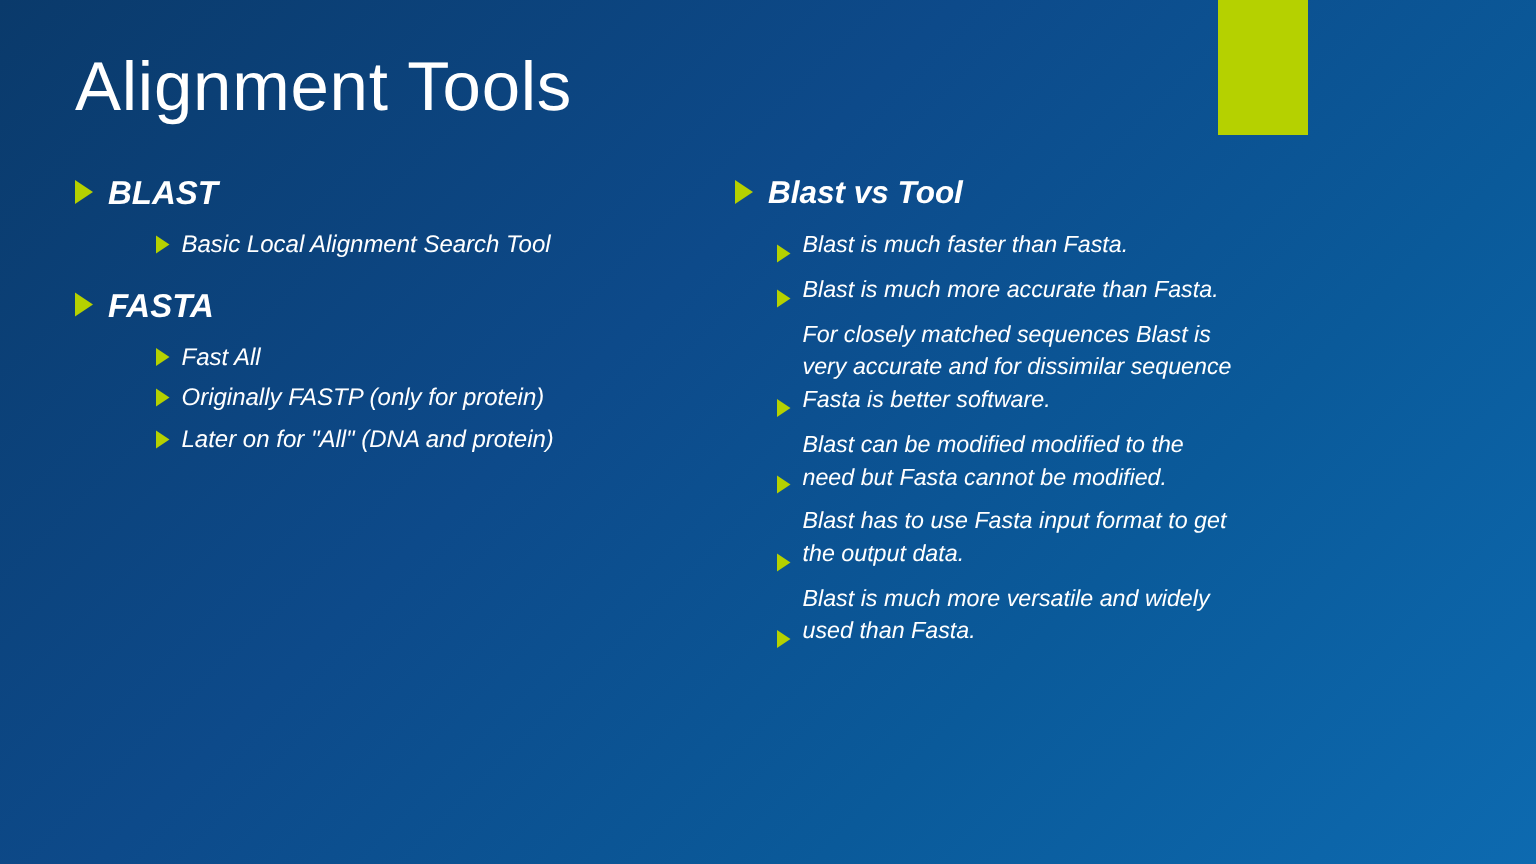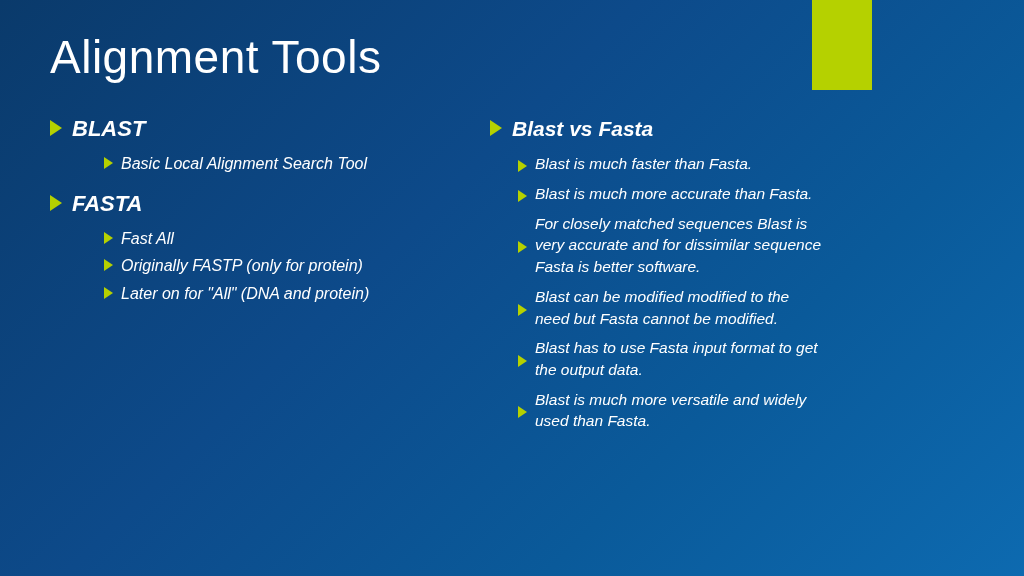--- a/index.html
+++ b/index.html
@@ -115,21 +115,21 @@
       display: flex;
       align-items: flex-start;
       margin-bottom: 10px;
       font-size: 21px;
       font-weight: 600;
       color: white;
     }
 
     .right-sub-item {
       display: flex;
-      align-items: center;
+      align-items: flex-end;
       margin-left: 28px;
       margin-bottom: 8px;
       font-size: 15.5px;
       font-weight: 400;
       color: white;
     }
   </style>
 </head>
 <body>
 
@@ -173,21 +173,21 @@
         </div>
       </div>
 
     </div>
 
     <div class="right-column">
 
       <div class="section-gap">
         <div class="right-main-item">
           <span class="main-arrow"></span>
-          <span class="item-text">Blast vs Fasta</span>
+          <span class="item-text">Blast vs Tool</span>
         </div>
         <div class="right-sub-item">
           <span class="sub-arrow"></span>
           <span class="item-text">Blast is much faster than Fasta.</span>
         </div>
         <div class="right-sub-item">
           <span class="sub-arrow"></span>
           <span class="item-text">Blast is much more accurate than Fasta.</span>
         </div>
         <div class="right-sub-item">

